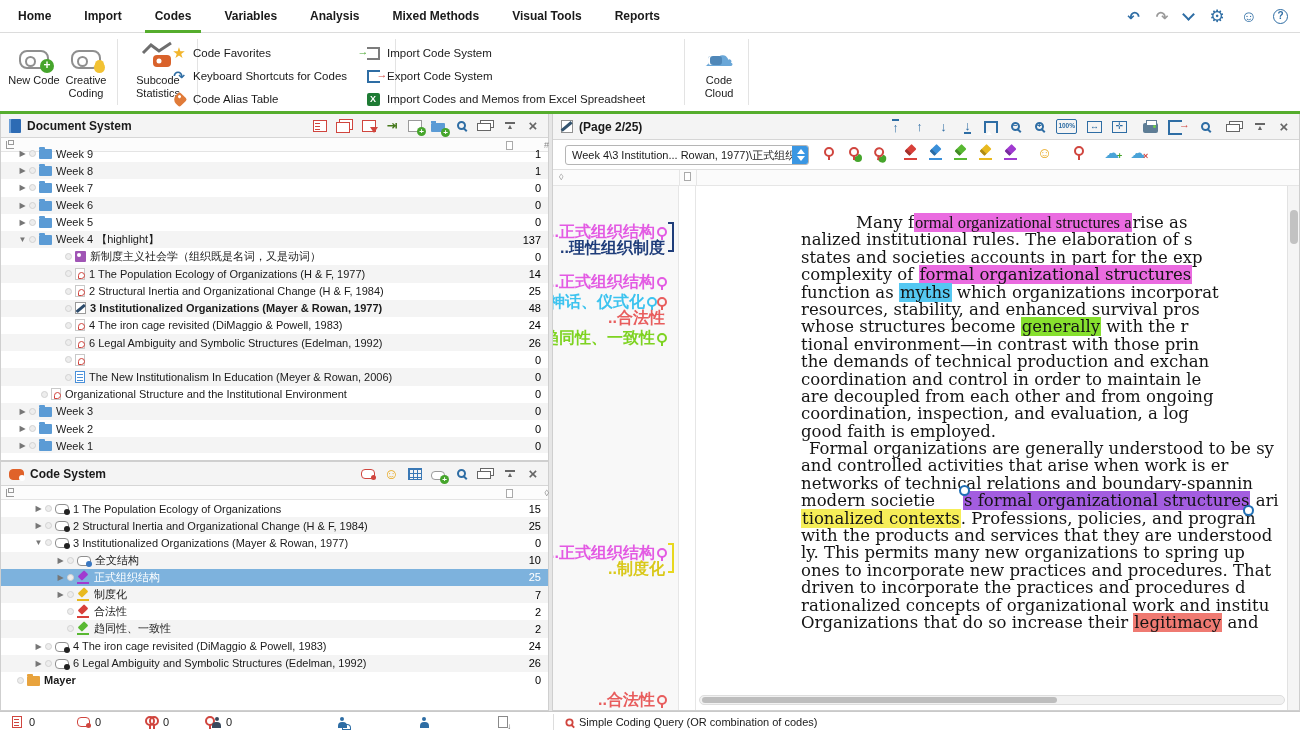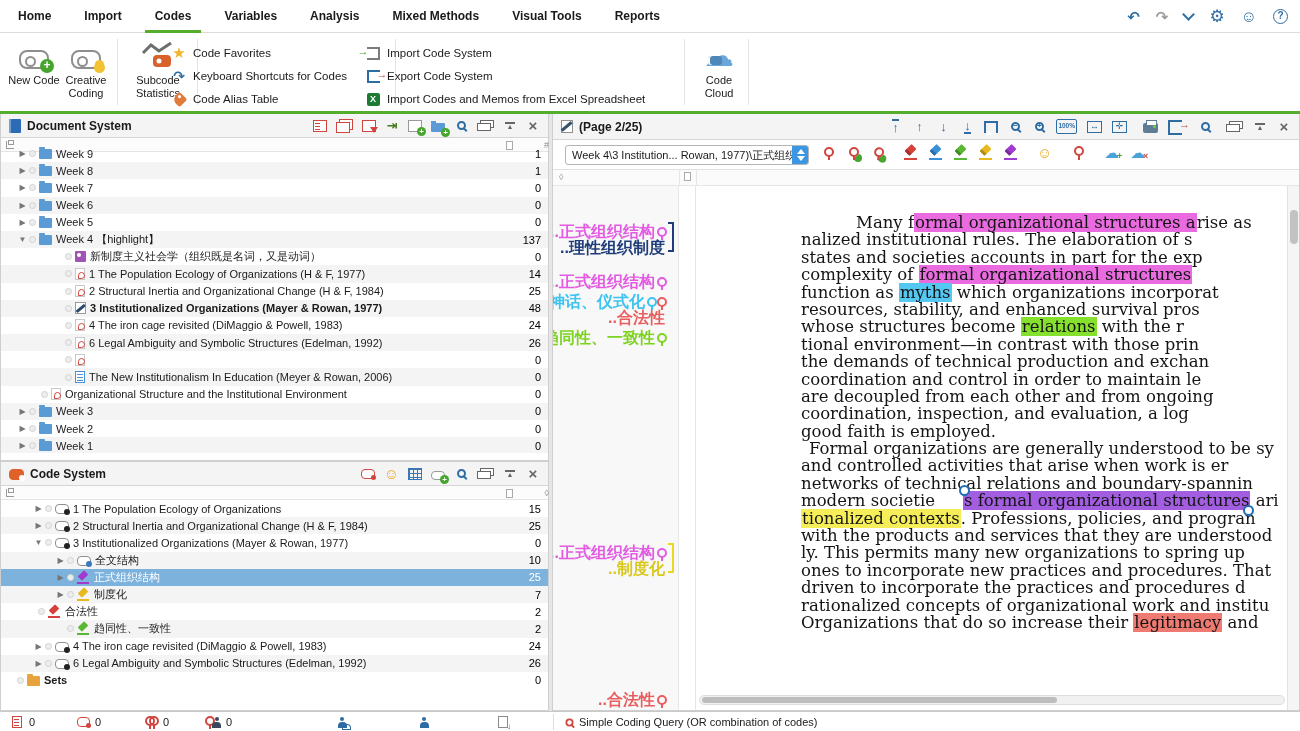--- a/index.html
+++ b/index.html
@@ -531,21 +531,21 @@
         <span class="lab">正式组织结构</span>
         <span class="cnt">25</span>
       </div>
       <div class="trow" style="padding-left: 54px;">
         <span class="tri">▶</span>
         <span class="mdot"></span>
         <span class="ticon ic-pen" style="--c: #e8b91f;"></span>
         <span class="lab">制度化</span>
         <span class="cnt">7</span>
       </div>
-      <div class="trow" style="padding-left: 25px;">
+      <div class="trow" style="padding-left: 54px;">
         <span class="tri"></span>
         <span class="mdot"></span>
         <span class="ticon ic-pen" style="--c: #d8403a;"></span>
         <span class="lab">合法性</span>
         <span class="cnt">2</span>
       </div>
       <div class="trow" style="padding-left: 54px;">
         <span class="tri"></span>
         <span class="mdot"></span>
         <span class="ticon ic-pen" style="--c: #58b832;"></span>
@@ -563,21 +563,21 @@
         <span class="tri">▶</span>
         <span class="mdot"></span>
         <span class="ticon ic-code" style="--dot: #222222;"></span>
         <span class="lab">6 Legal Ambiguity and Symbolic Structures (Edelman, 1992)</span>
         <span class="cnt">26</span>
       </div>
       <div class="trow" style="padding-left: 4px;">
         <span class="tri"></span>
         <span class="mdot"></span>
         <span class="ticon ic-folder orange"></span>
-        <span class="lab bold">Sets</span>
+        <span class="lab bold">Mayer</span>
         <span class="cnt">0</span>
       </div>
     </div>
 </div>
 
 <div id="doc-browser" class="panel">
   <div class="dbhead">
     <span class="dbico"></span>
     <b>(Page 2/25)</b>
     <span class="ph-icons" style="gap:10px">
@@ -699,27 +699,27 @@
           <span>..制度化</span>
         </div>
         <div class="clabel" style="top: 504px; color: rgb(232, 93, 93);">
           <span>..合法性</span>
           <span class="csymi" style="--c: #e85d5d;"></span>
         </div>
       </div>
     <div class="docarea">
       <div id="textpage" class="textpage">
           <div>
-            <div class="tl" style="padding-left: 55px;"><span>Many f</span><span class="hl" style="background: rgb(234, 107, 224);">ormal organizational structures a</span><span>rise as</span></div>
+            <div class="tl" style="padding-left: 55px;"><span>Many f</span><span class="hl" style="background: rgb(234, 107, 224); font-family: Liberation Serif, serif;">ormal organizational structures a</span><span>rise as</span></div>
             <div class="tl"><span>nalized institutional rules. The elaboration of s</span></div>
             <div class="tl"><span>states and societies accounts in part for the exp</span></div>
             <div class="tl"><span>complexity of </span><span class="hl" style="background: rgb(234, 107, 224);">formal organizational structures</span></div>
             <div class="tl"><span>function as </span><span class="hl" style="background: rgb(85, 200, 242);">myths</span><span> which organizations incorporat</span></div>
             <div class="tl"><span>resources, stability, and enhanced survival pros</span></div>
-            <div class="tl"><span>whose structures become </span><span class="hl" style="background: rgb(134, 224, 46);">relations</span><span> with the r</span></div>
+            <div class="tl"><span>whose structures become </span><span class="hl" style="background: rgb(134, 224, 46);">generally</span><span> with the r</span></div>
             <div class="tl"><span>tional environment—in contrast with those prin</span></div>
             <div class="tl"><span>the demands of technical production and exchan</span></div>
             <div class="tl"><span>coordination and control in order to maintain le</span></div>
             <div class="tl"><span>are decoupled from each other and from ongoing</span></div>
             <div class="tl"><span>coordination, inspection, and evaluation, a log</span></div>
             <div class="tl"><span>good faith is employed.</span></div>
           </div>
           <div class="para2">
             <div class="tl" style="padding-left: 8px;"><span>Formal organizations are generally understood to be sy</span></div>
             <div class="tl"><span>and controlled activities that arise when work is er</span></div>

